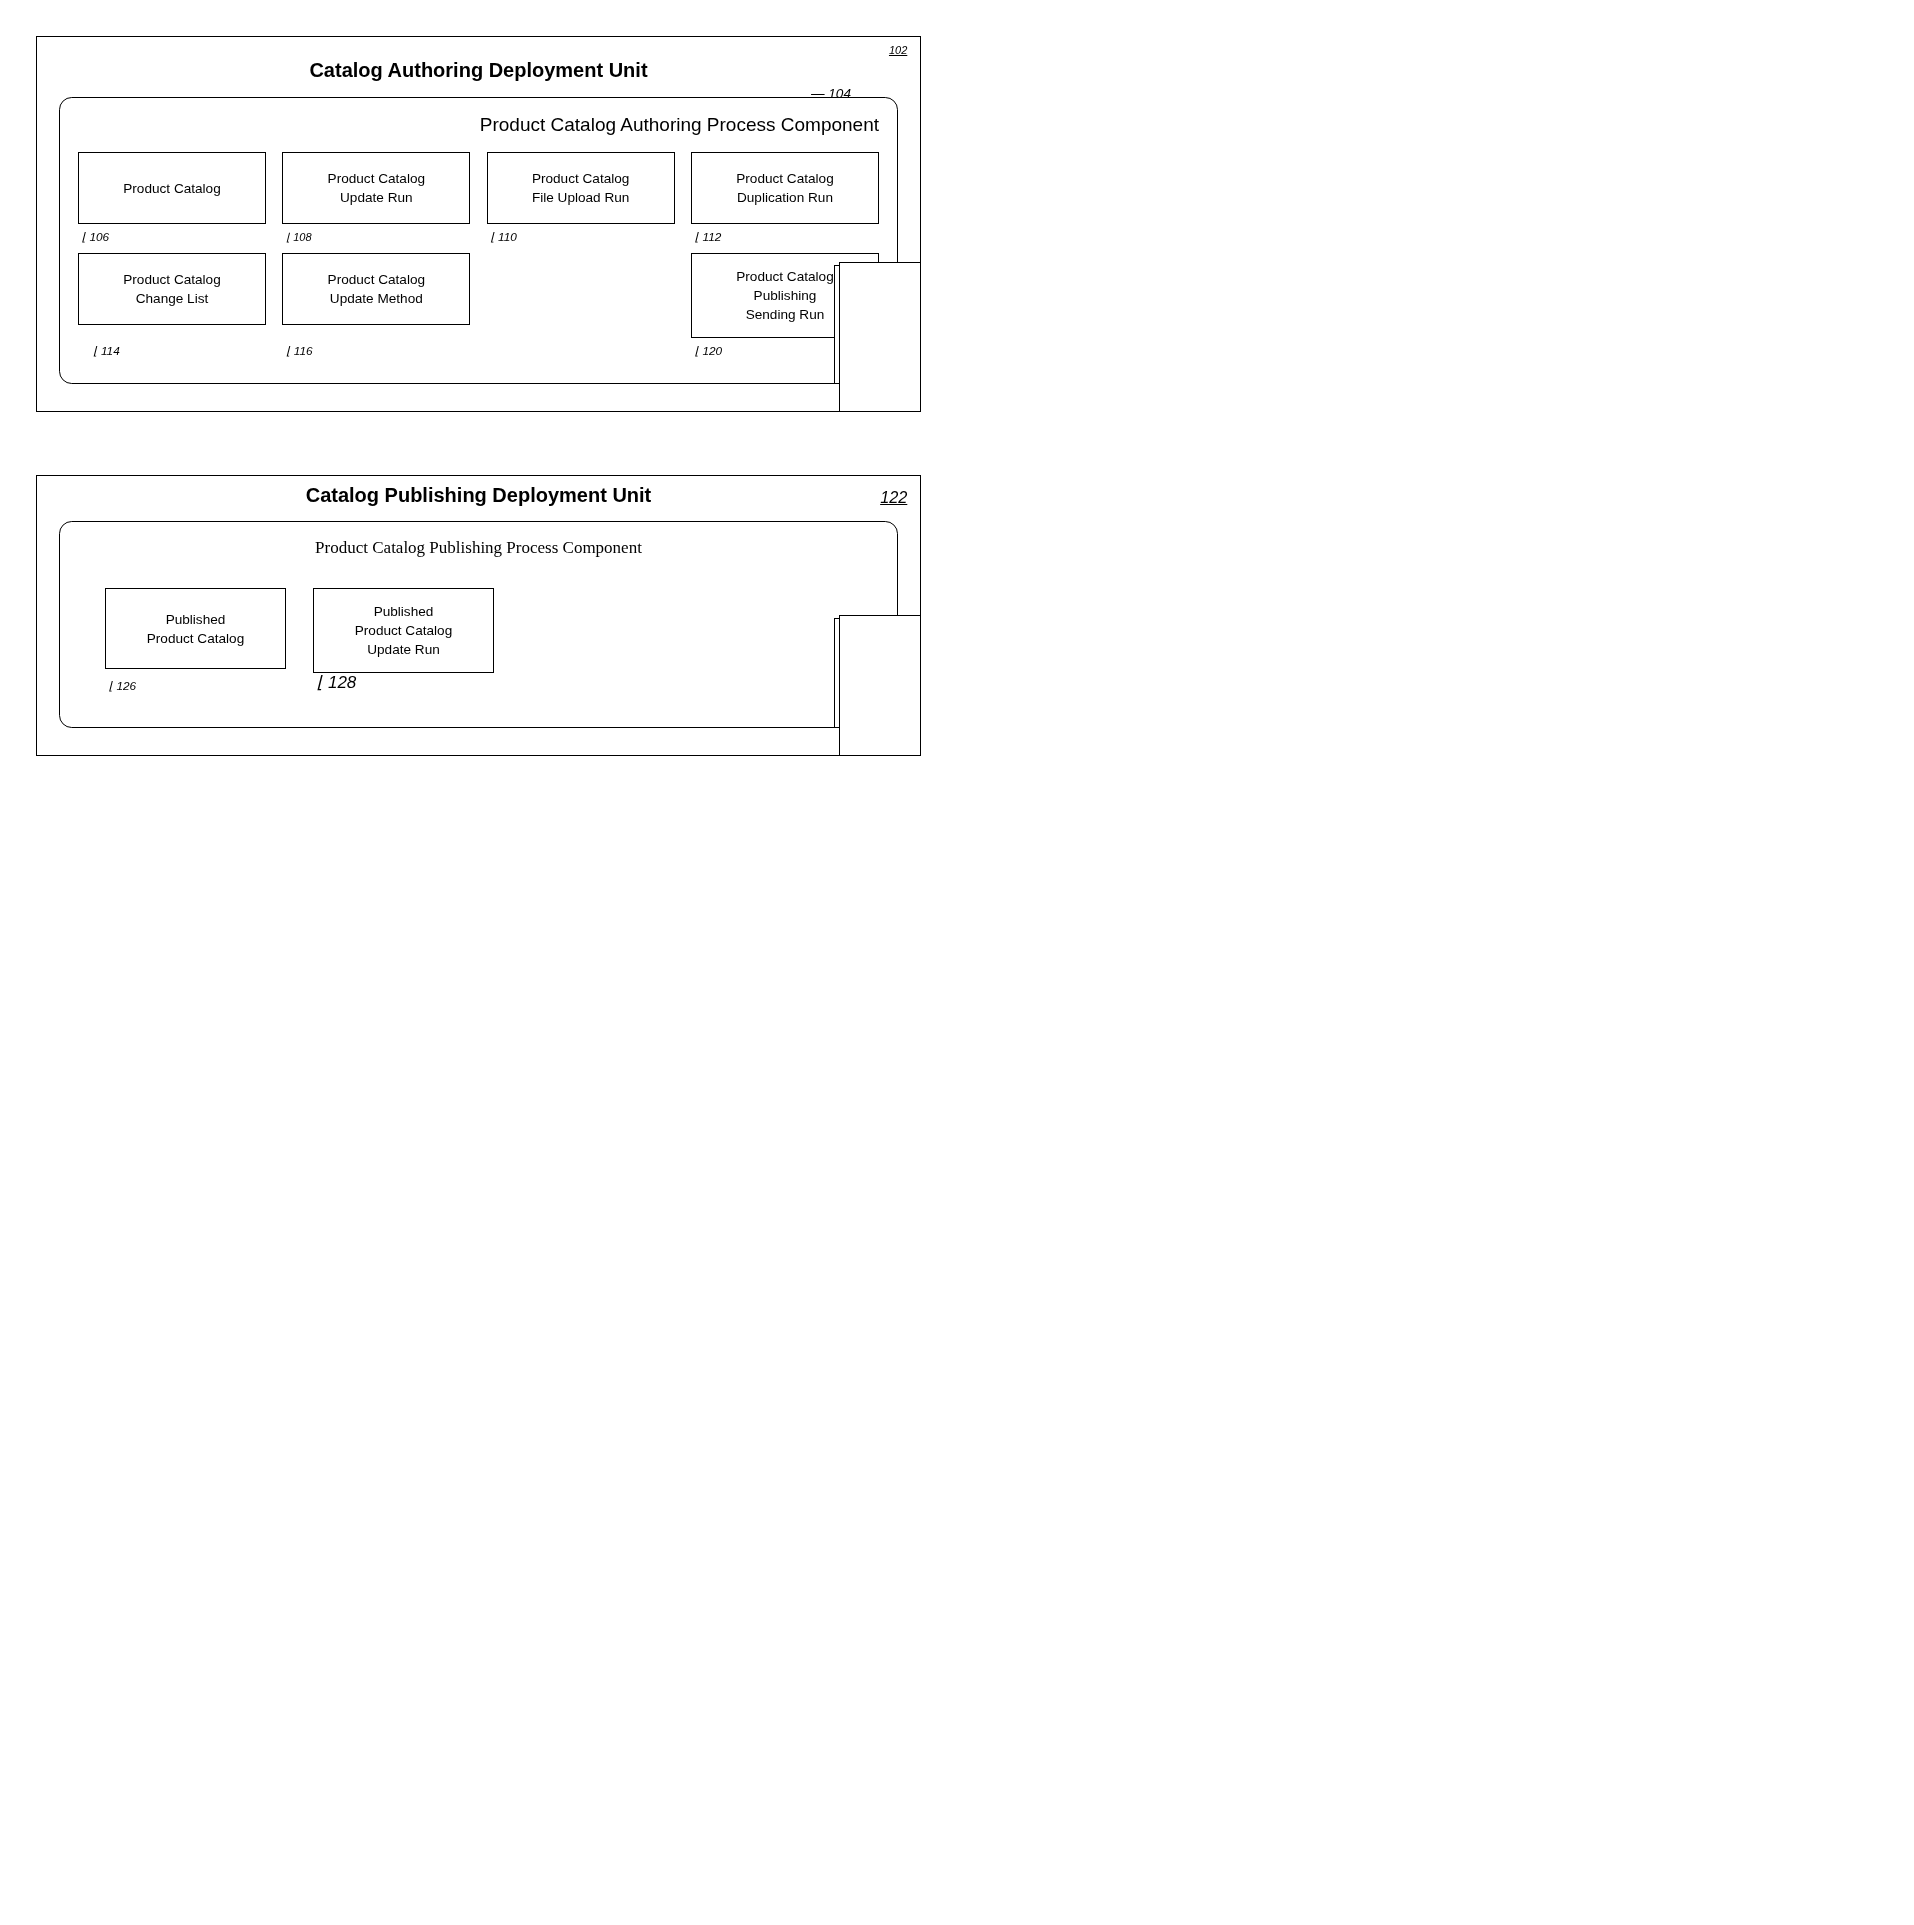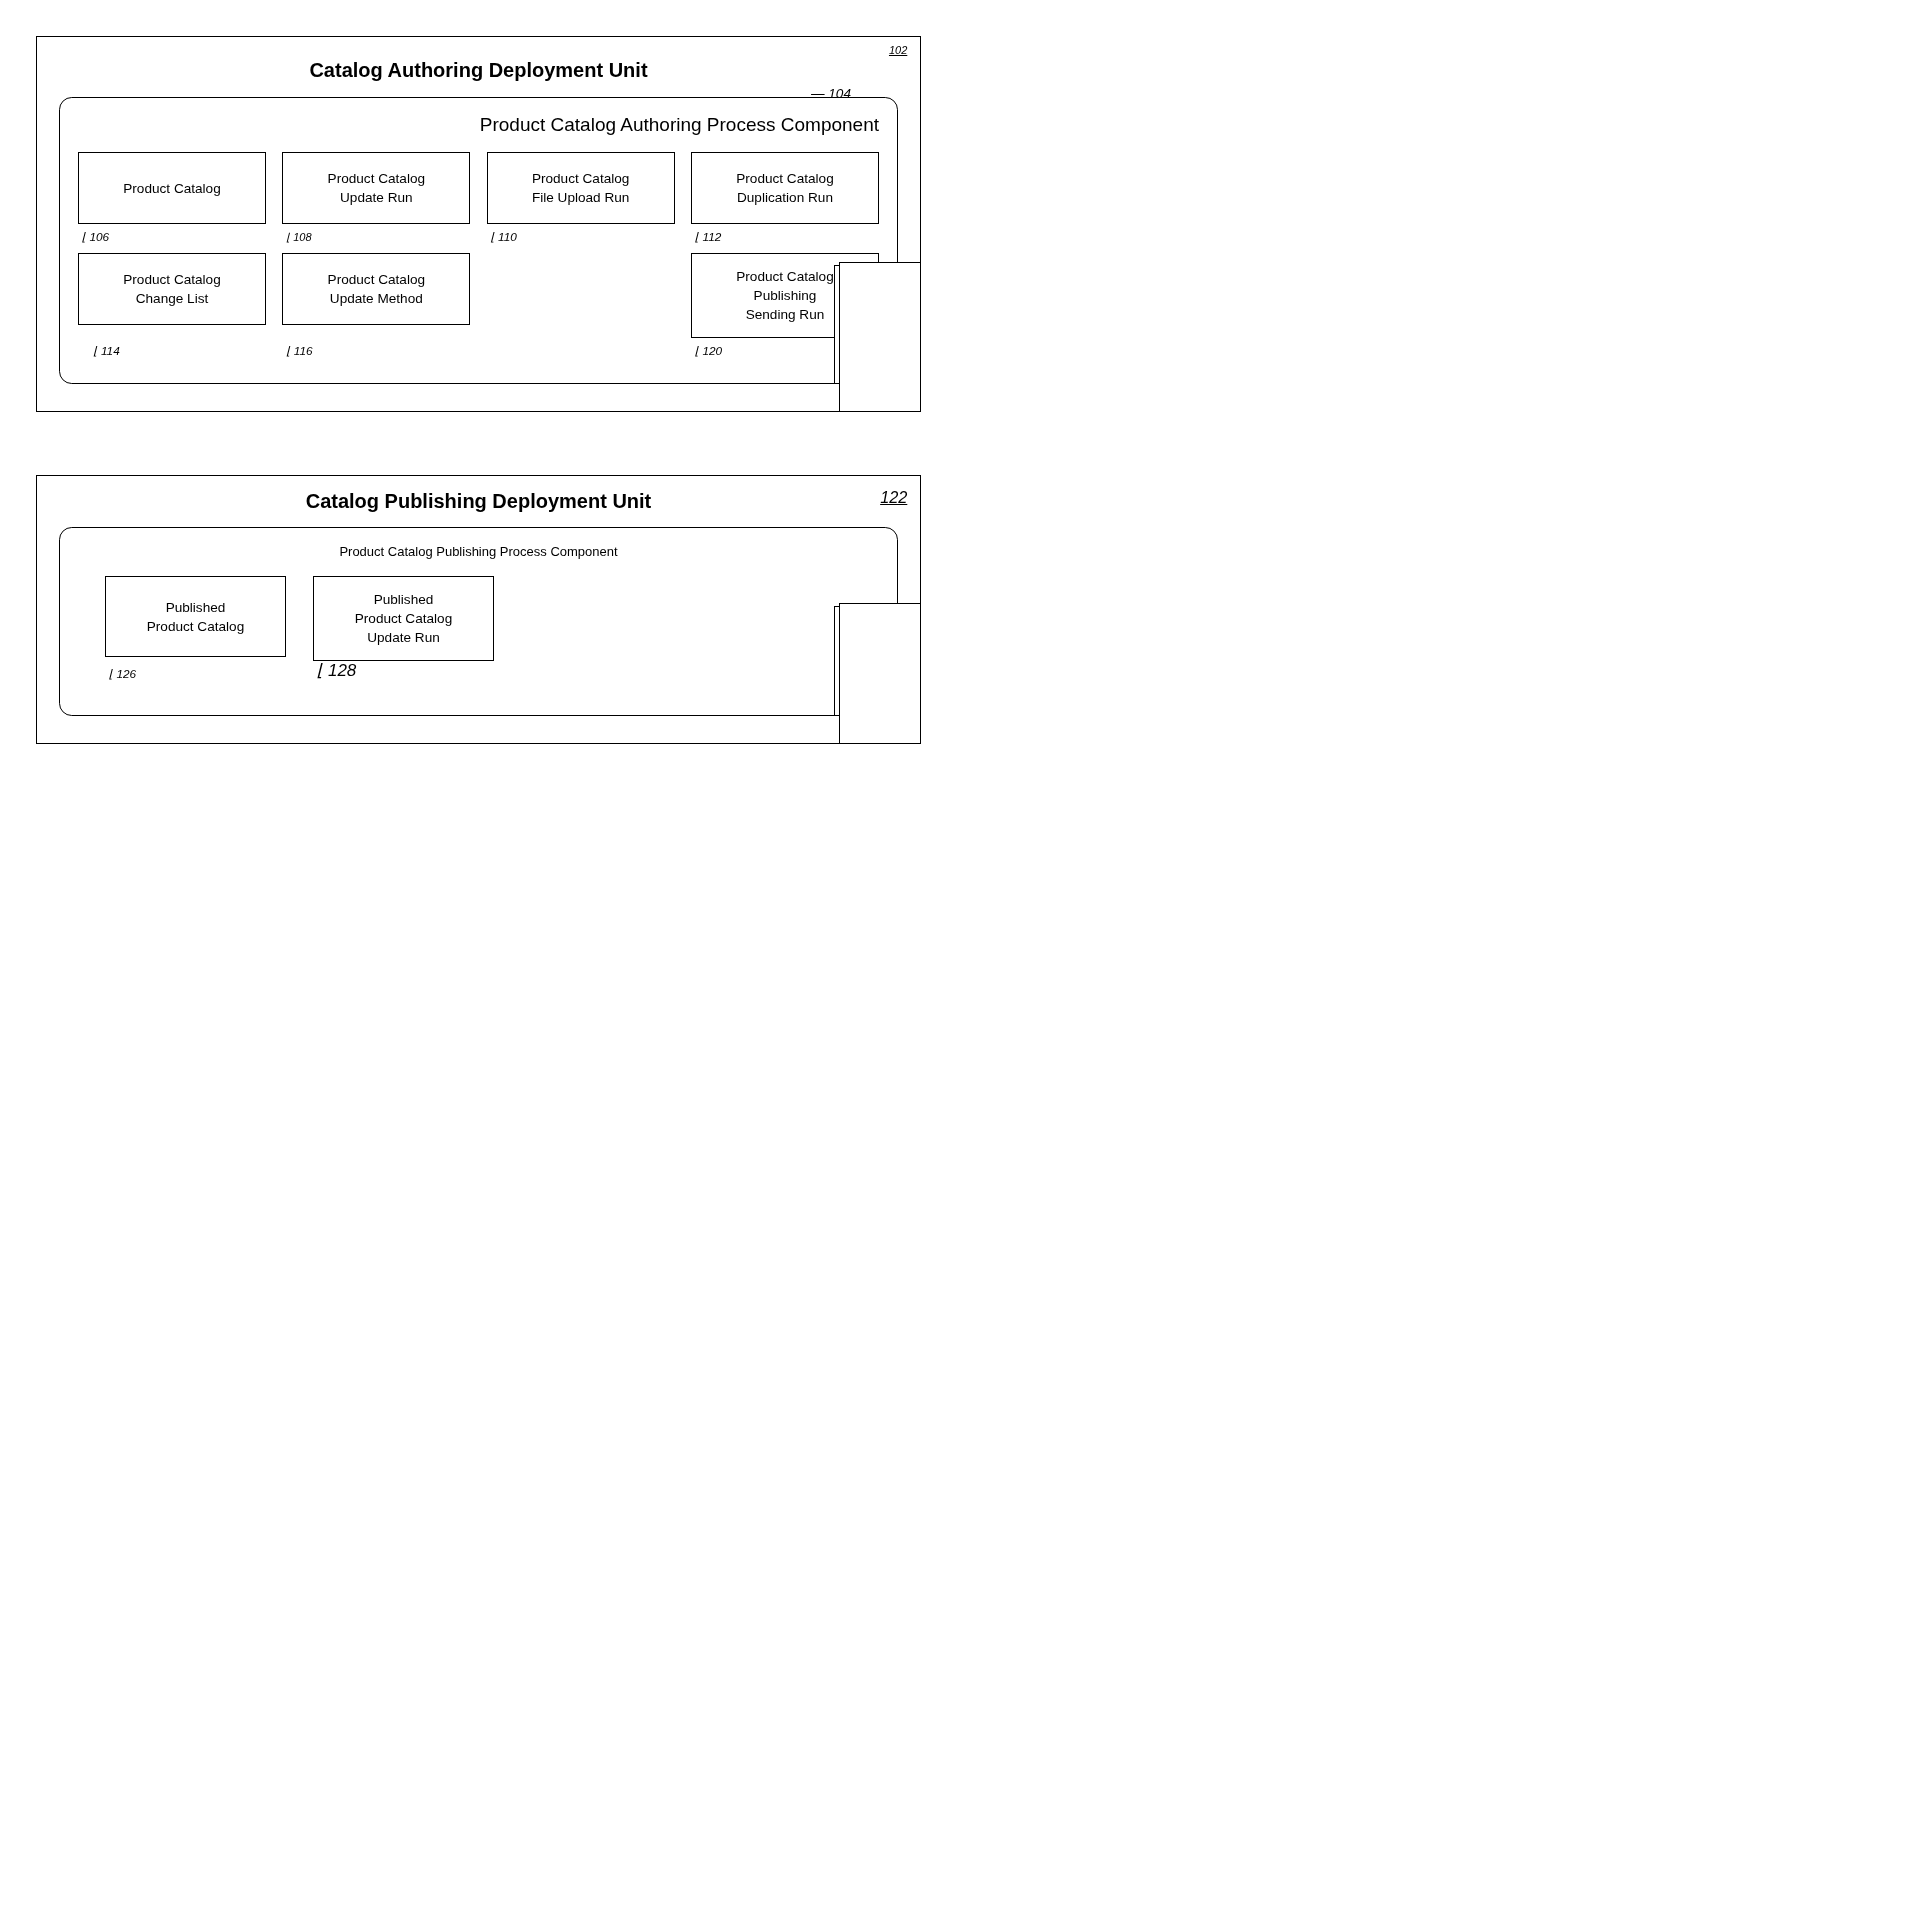--- a/index.html
+++ b/index.html
@@ -45,21 +45,21 @@
       background: #fff;
       padding: 22px 22px 27px 22px;
       margin-bottom: 63px;
       overflow: visible;
     }
 
     .publishing-outer {
       position: relative;
       border: 1.8px solid #000;
       background: #fff;
-      padding: 14px 22px 27px 22px;
+      padding: 8px 22px 27px 22px;
     }
   </style>
 </head>
 <body>
 
 <div class="authoring-outer">
   <div class="diagram-title">Catalog Authoring Deployment Unit</div>
 
   <span class="ref-label" style="top:7.2px; right:12.7px; text-decoration:underline; font-style:italic; font-size:11px;">102</span>
 
@@ -138,21 +138,21 @@
 
 <div class="publishing-outer">
   <div class="diagram-title">Catalog Publishing Deployment Unit</div>
 
   <span class="ref-label" style="top:12px; right:12.7px; text-decoration:underline; font-style:italic; font-size:16.3px;">122</span>
 
   <span class="ref-label" style="top:49px; right:69px; font-style:italic; font-size:12px;margin-top:40px;">— <span>124</span></span>
 
   <div style="position:relative; border:1.8px solid #000; border-radius:12.7px; padding:16.3px 18px 36px 18px; background:#fff; overflow:hidden;">
 
-    <div style="text-align:center; font-size:13px; margin-bottom:8px;">Product Catalog Publishing Process Component</div>
+    <div style="text-align:center; font-size:17px; margin-bottom:21px;font-family:Liberation Serif, serif;">Product Catalog Publishing Process Component</div>
 
     <div style="display:grid; grid-template-columns: repeat(2, 181px); gap:27px; padding: 9px 27px 18px 27px;">
 
       <div style="position:relative;">
         <div class="component-box" style="min-height:81px;">
           <span>Published<br>Product Catalog</span>
         </div>
         <span style="position:absolute; bottom:-20px; left:3.6px; font-style:italic; font-size:11.8px;">⌊ 126</span>
       </div>
 

